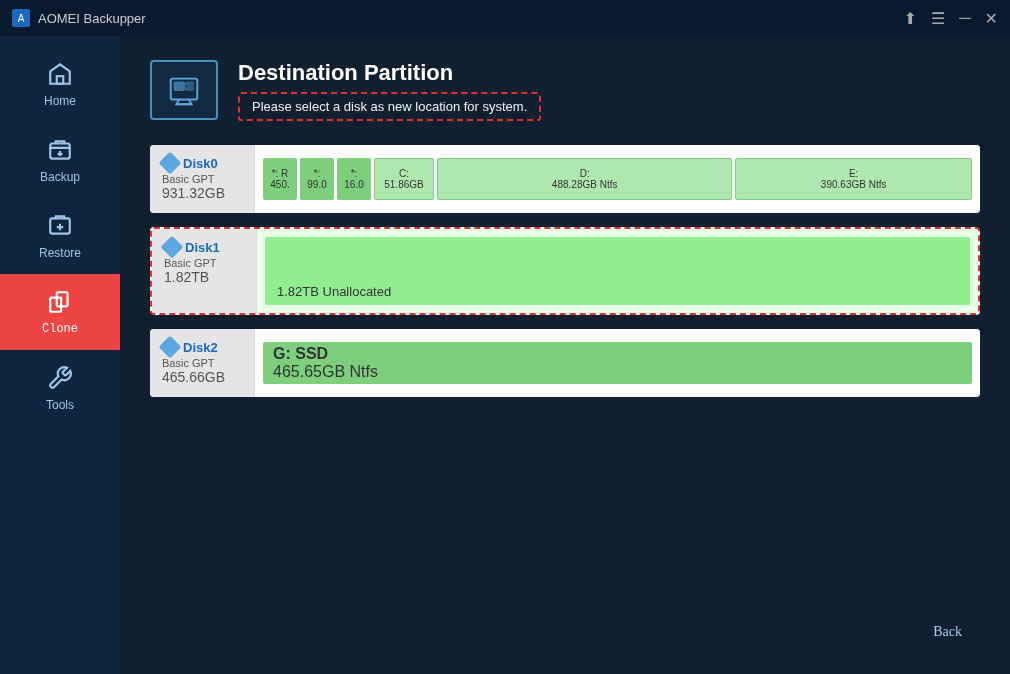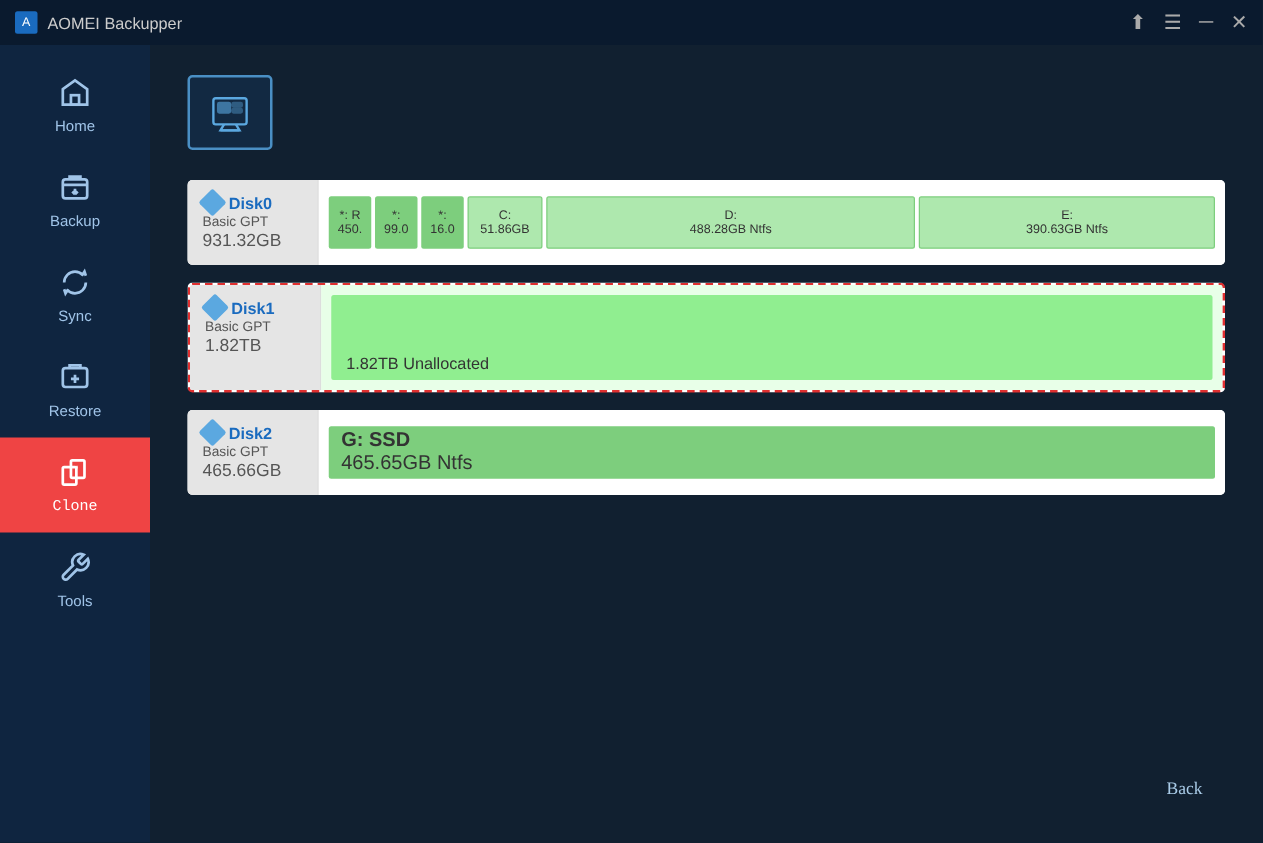--- a/index.html
+++ b/index.html
@@ -291,30 +291,20 @@
       <div class="sidebar-icon">
         <svg viewBox="0 0 24 24" fill="none" stroke="#a0c4e8" stroke-width="2">
           <rect x="3" y="6" width="18" height="14" rx="2"></rect>
           <path d="M3 10h18M8 6V4h8v2"></path>
           <path d="M12 13v4m0 0l-2-2m2 2l2-2"></path>
         </svg>
       </div>
       <span>Backup</span>
     </div>
 
-    <div class="sidebar-item">
-      <div class="sidebar-icon">
-        <svg viewBox="0 0 24 24" fill="none" stroke="#a0c4e8" stroke-width="2">
-          <path d="M4 12c0-4.4 3.6-8 8-8 2.2 0 4.2.9 5.6 2.4"></path>
-          <path d="M20 12c0 4.4-3.6 8-8 8-2.2 0-4.2-.9-5.6-2.4"></path>
-          <path d="M17 7l2-3 1 3M7 17l-2 3-1-3"></path>
-        </svg>
-      </div>
-      <span>Sync</span>
-    </div>
 
     <div class="sidebar-item">
       <div class="sidebar-icon">
         <svg viewBox="0 0 24 24" fill="none" stroke="#a0c4e8" stroke-width="2">
           <rect x="3" y="5" width="18" height="14" rx="2"></rect>
           <path d="M8 5V3h8v2M9 13h6M12 10v6"></path>
         </svg>
       </div>
       <span>Restore</span>
     </div>
@@ -347,20 +337,24 @@
       <div class="header-icon-box">
         <svg viewBox="0 0 40 40" fill="none" stroke="#5ba8e0" stroke-width="2">
           <rect x="6" y="8" width="28" height="22" rx="2" stroke="#5ba8e0" fill="none"></rect>
           <rect x="10" y="12" width="10" height="8" rx="1" fill="#5ba8e0" opacity="0.6"></rect>
           <rect x="22" y="12" width="8" height="3" rx="1" fill="#5ba8e0" opacity="0.4"></rect>
           <rect x="22" y="17" width="8" height="3" rx="1" fill="#5ba8e0" opacity="0.4"></rect>
           <path d="M15 30l-3 5h16l-3-5" stroke="#5ba8e0" fill="none"></path>
           <line x1="12" y1="35" x2="28" y2="35" stroke="#5ba8e0"></line>
         </svg>
       </div>
+      <div class="header-text">
+        <h1>Destination Partition</h1>
+        <div class="header-subtitle">Please select a disk as new location for system.</div>
+      </div>
     </div>
 
     <div class="disks-container">
 
       <div class="disk-card">
         <div class="disk-info">
           <div class="disk-name">
             <span style="width:16px;height:16px;background:#5ba8e0;transform:rotate(45deg);display:inline-block;border-radius:2px;flex-shrink:0;"></span>
             Disk0
           </div>

